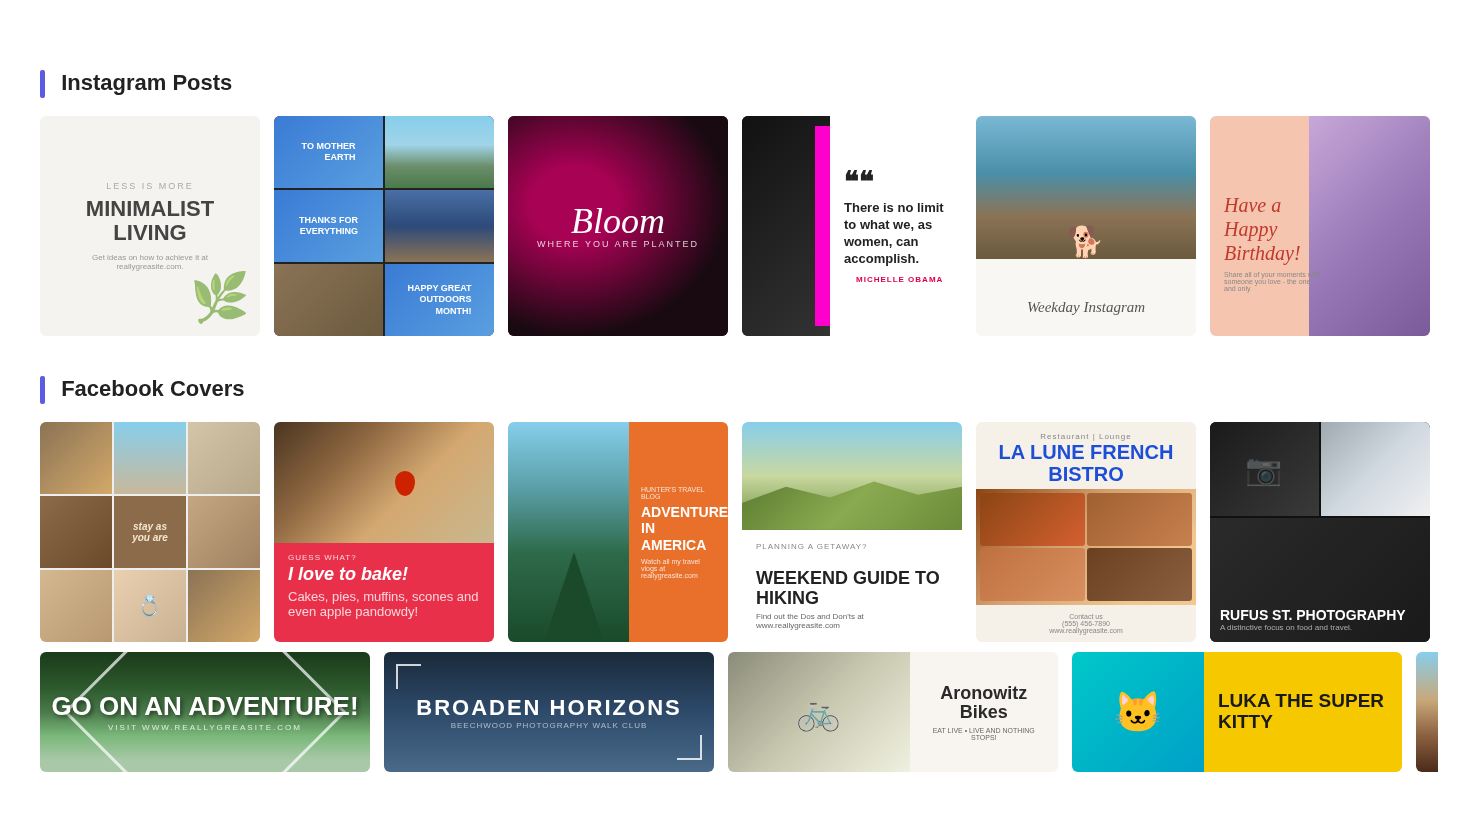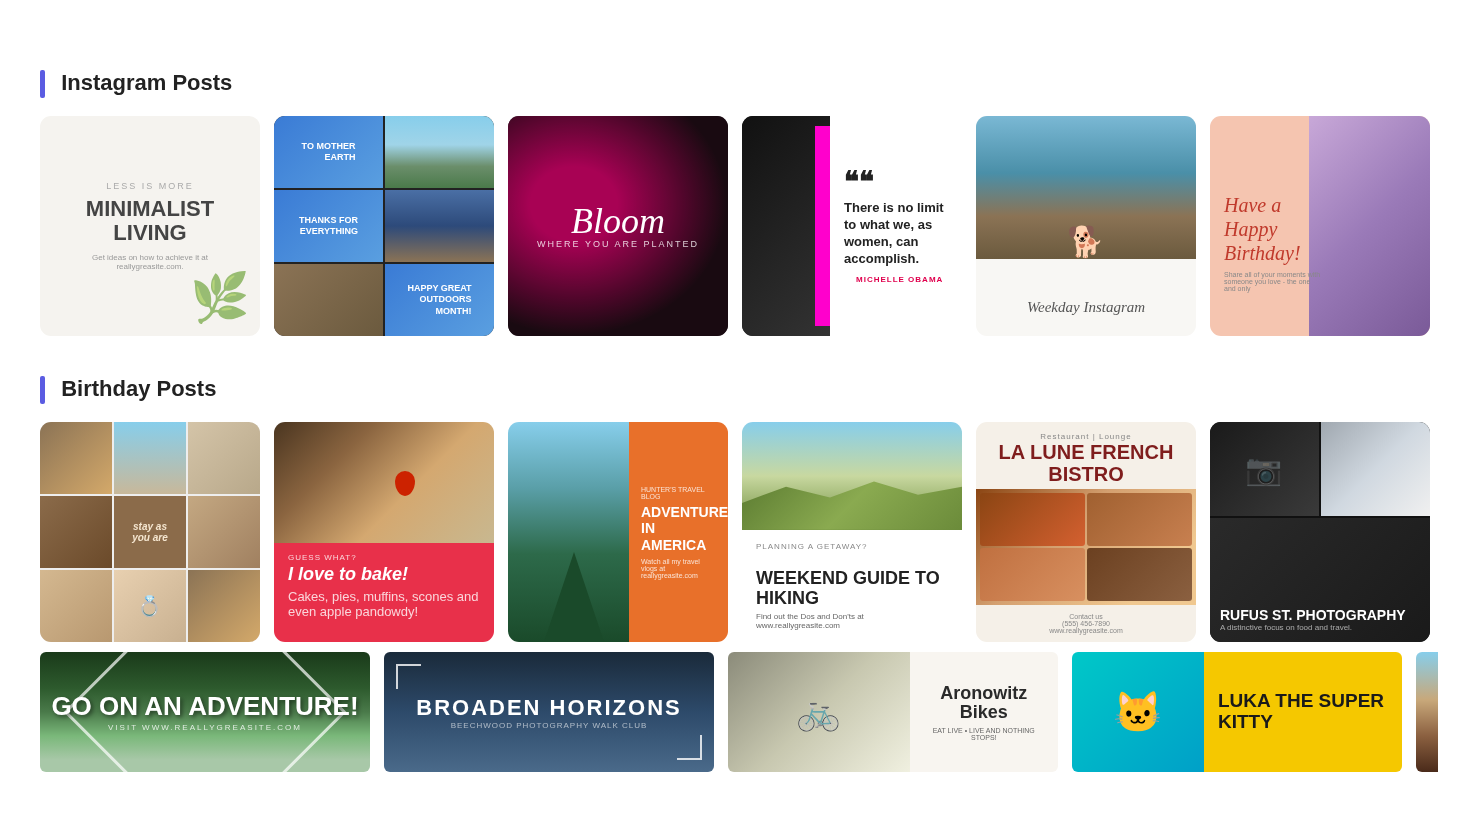--- a/index.html
+++ b/index.html
@@ -27,21 +27,21 @@
     }
     .cards-row {
       display: flex;
       gap: 14px;
       overflow-x: auto;
       padding-bottom: 10px;
     }
     .card {
       flex: 0 0 220px;
       height: 220px;
-      border-radius: 11px;
+      border-radius: 6px;
       overflow: hidden;
       position: relative;
       cursor: pointer;
     }
 
     
     .card-minimalist {
       background: #f5f3ef;
       display: flex;
       flex-direction: column;
@@ -443,21 +443,21 @@
     }
     .card-bistro .bistro-tag {
       font-size: 8px;
       color: #888;
       letter-spacing: 1px;
       text-align: center;
     }
     .card-bistro .bistro-title {
       font-size: 20px;
       font-weight: 900;
-      color: #7f1d1d;
+      color: #1d4ed8;
       text-align: center;
       line-height: 1.1;
     }
     .card-bistro .bistro-img {
       flex: 1;
       background: linear-gradient(135deg, #8b4513 0%, #d4a070 40%, #f0c890 80%);
       position: relative;
       overflow: hidden;
       display: grid;
       grid-template-columns: 1fr 1fr;
@@ -753,21 +753,21 @@
         <div class="bday-sub">Share all of your moments with<br>someone you love - the one and only</div>
       </div>
     </div>
 
   </div>
 </div>
 
 <div>
   <h2 class="section-title">
     <span class="accent-bar"></span>
-    <span>Birthday Posts</span>
+    <span>Facebook Covers</span>
   </h2>
   <div class="cards-row">
 
     <div class="card card-collage">
       <div class="col-cell eye"></div>
       <div class="col-cell hiker"></div>
       <div class="col-cell hands"></div>
       <div class="col-cell girl"></div>
       <div class="col-cell stay">stay as<br>you are</div>
       <div class="col-cell bottom-l"></div>

